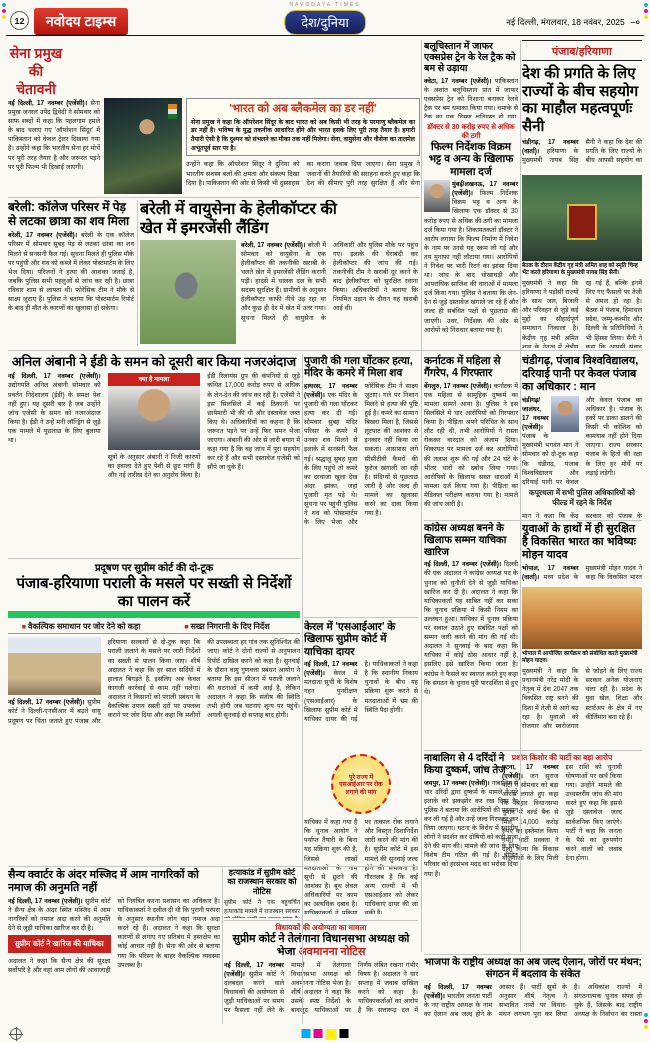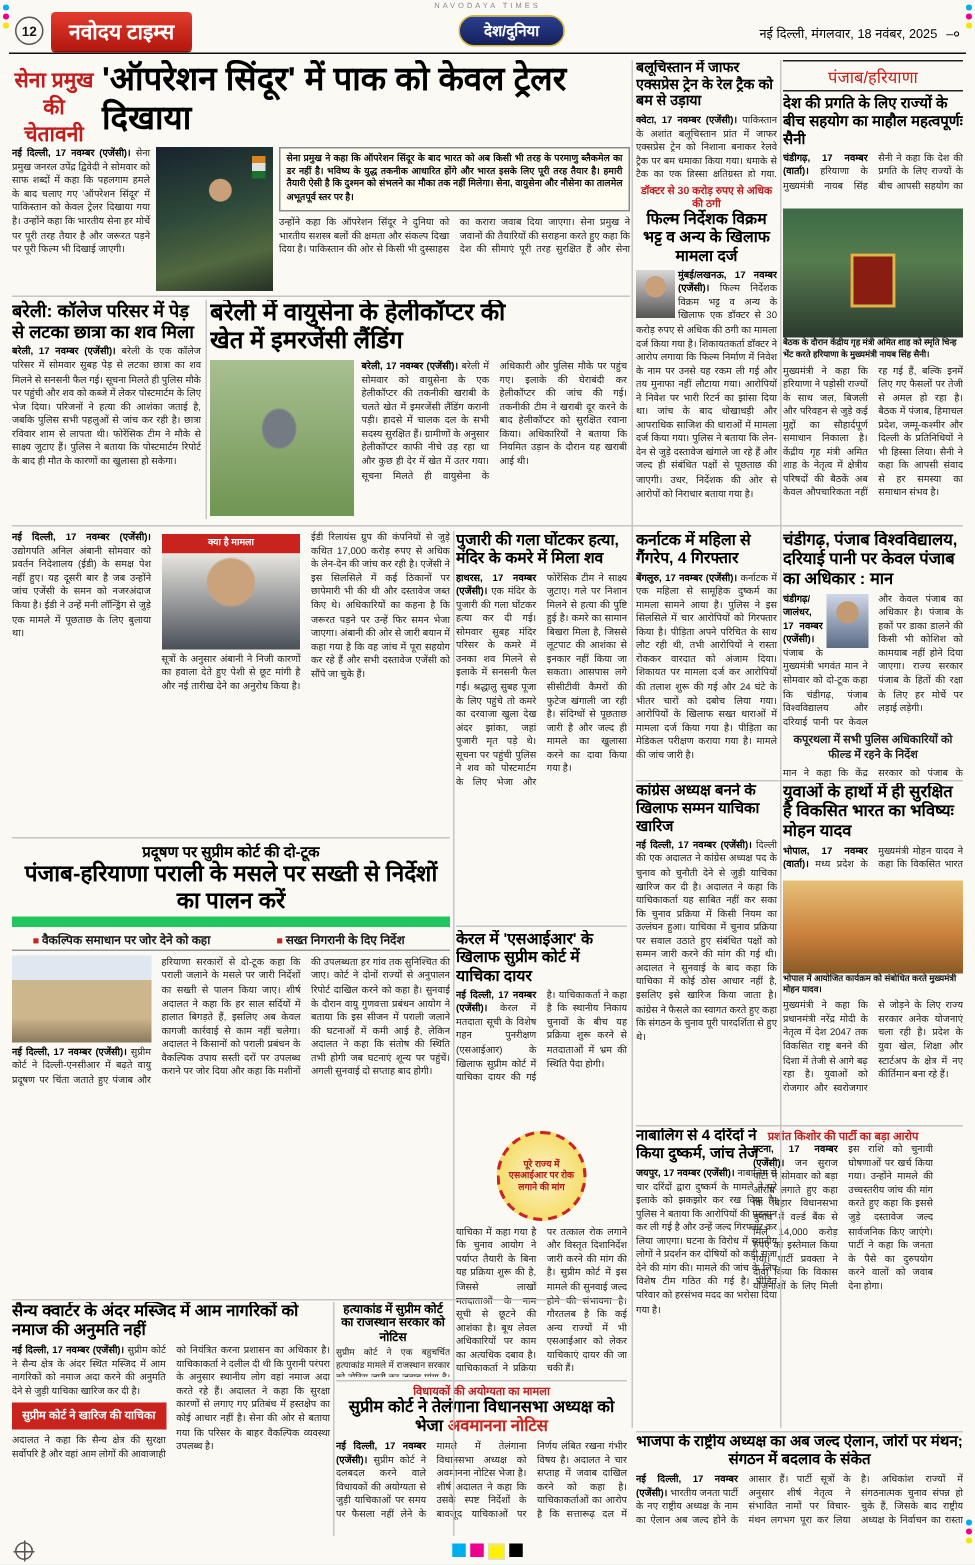--- a/index.html
+++ b/index.html
@@ -21,21 +21,21 @@
   .ph-heli{background:radial-gradient(ellipse at 48% 44%,#747b83 0 15%,transparent 17%),
            linear-gradient(180deg,#a8bf90,#6f9553);}
   .ph-saini{background:linear-gradient(180deg,#3d6b46 0%,#567d4f 40%,#2b3a2f 100%);}
   .ph-saini::after{content:"";position:absolute;left:50%;top:34%;width:26px;height:32px;transform:translateX(-50%);
            background:#8a1d12;border:2px solid #d9b84a;}
   .ph-mann{background:radial-gradient(circle at 50% 34%,#c49a72 0 26%,transparent 28%),linear-gradient(#cfd8e8,#5b6b85);}
   .ph-ambani{background:radial-gradient(circle at 50% 30%,#caa27c 0 24%,transparent 26%),linear-gradient(#e8e6e0,#4a4f58);}
   .ph-sc{background:linear-gradient(180deg,#dfe8f0 0 28%,#cdb58c 28% 72%,#8a7a5c 100%);}
   .ph-yadav{background:linear-gradient(180deg,#e8c078,#c87f3a 60%,#8a5a28);}
   .ph-vikram{background:radial-gradient(circle at 50% 35%,#c9a07a 0 28%,transparent 30%),linear-gradient(#d8d8d8,#555);}
-  .sec-head{color:#c8231c;font-weight:400;font-size:11px;text-align:center;
+  .sec-head{color:#c8231c;font-weight:700;font-size:11px;text-align:center;
             border-top:1.5px solid #222;border-bottom:1.5px solid #222;padding:2px 0;margin-bottom:3px;}
   .lead-box{border:1px solid #8a8a8a;background:#fffdf2;padding:3px 4px;}
   .box-hl{color:#d4381e;font-weight:700;font-size:11.5px;text-align:center;line-height:1.2;margin-bottom:2px;}
   .box-bt{font-size:6.2px;font-weight:600;line-height:1.4;text-align:justify;color:#111;}
   .red-box{background:#c8231c;color:#fff;font-weight:700;text-align:center;font-size:7.5px;
            padding:4px 3px;margin:3px 0;line-height:1.25;}
   .case-tab{background:#c8231c;color:#fff;font-size:6.3px;font-weight:700;text-align:center;padding:2px 1px;}
   .sir-badge{width:60px;height:60px;border-radius:50%;background:radial-gradient(#fdf4c8,#f3d44a);
            border:2px dashed #cc2222;color:#b51b1b;font-weight:700;font-size:6.1px;display:flex;align-items:center;
            justify-content:center;text-align:center;padding:5px;box-sizing:border-box;margin:3px auto;line-height:1.25;}
@@ -44,21 +44,21 @@
   .bullets div::before{content:"■ ";color:#c8231c;font-size:7px;}
   .crosshead{font-weight:700;font-size:7.4px;text-align:center;margin:2px 0;column-span:all;}
   .topstrip{position:absolute;top:1px;left:0;width:650px;text-align:center;font-size:5px;
             letter-spacing:2px;color:#8a8a8a;}
   .masthead{position:absolute;left:0;top:8px;width:650px;height:26px;}
   .pageno{position:absolute;left:10px;top:3px;width:17px;height:17px;border:1.5px solid #555;border-radius:50%;
           display:flex;align-items:center;justify-content:center;font-size:9px;font-weight:700;text-align:right;}
   .logo{position:absolute;left:34px;top:0;background:linear-gradient(#e23b2e,#b3170d);color:#fff;font-weight:700;
         font-size:14px;padding:3px 12px 4px;border-radius:3px;box-shadow:0 1px 0 #7e0e07;}
   .badge{position:absolute;left:50%;transform:translateX(-50%);top:2px;background:linear-gradient(#2c3f8f,#15205c);
-        border:1px solid #d8b830;color:#fff;font-weight:700;font-size:10px;padding:2px 16px 3px;border-radius:11px;margin-left:16px;}
+        border:1px solid #d8b830;color:#fff;font-weight:400;font-size:13px;padding:2px 16px 3px;border-radius:11px;}
   .dateline-top{position:absolute;right:10px;top:8px;font-size:8.5px;color:#000;}
   .dateline-top .edm{margin-left:6px;}
   .head-rule{position:absolute;left:6px;right:6px;top:35px;border-top:1.8px solid #111;}
   .vr{position:absolute;width:0;border-left:1px solid #c6c6c6;}
   .hr{position:absolute;border-top:1px solid #c6c6c6;}
   .marks{position:absolute;bottom:3px;left:50%;transform:translateX(-50%);display:flex;gap:3px;}
   .sq{width:9px;height:9px;}
   .sq.c{background:#00aeef;}.sq.m{background:#ec008c;}.sq.y{background:#fff200;border:.5px solid #ddd;}.sq.k{background:#000;}
   .regmark{position:absolute;left:10px;bottom:3px;width:10px;height:10px;border:1px solid #555;border-radius:50%;}
   .regmark::after{content:"";position:absolute;left:50%;top:-2px;bottom:-2px;border-left:1px solid #555;}
@@ -90,45 +90,45 @@
     <div class="logo">नवोदय टाइम्स</div>
     <div class="badge">देश/दुनिया</div>
     <div class="dateline-top">
       <span>नई दिल्ली, मंगलवार, 18 नवंबर, 2025</span><span class="edm">–०</span>
     </div>
   </header>
   <div class="head-rule"></div>
 
   <section class="art" style="left:8px;top:40px;width:412px;height:154px">
     <div class="kick" style="position:absolute;left:0;top:4px;width:56px;font-size:14px;line-height:1.3">सेना प्रमुख की चेतावनी</div>
-    <h1 class="hl" style="position:absolute;left:60px;top:0;width:352px;font-size:22px">'ऑपरेशन सिंदूर' में पाक को केवल ट्रेलर दिखाया</h1>
     <div class="bt" style="position:absolute;left:0;top:58px;width:92px;height:96px">
       <b class="dl">नई दिल्ली, 17 नवम्बर (एजेंसी)।</b>
       <span>सेना प्रमुख जनरल उपेंद्र द्विवेदी ने सोमवार को साफ शब्दों में कहा कि पहलगाम हमले के बाद चलाए गए 'ऑपरेशन सिंदूर' में पाकिस्तान को केवल ट्रेलर दिखाया गया है। उन्होंने कहा कि भारतीय सेना हर मोर्चे पर पूरी तरह तैयार है और जरूरत पड़ने पर पूरी फिल्म भी दिखाई जाएगी।</span>
     </div>
     <div class="ph ph-army" style="position:absolute;left:96px;top:58px;width:78px;height:96px"></div>
     <div style="position:absolute;left:178px;top:58px;width:234px;height:96px">
       <div class="lead-box">
+        <div class="box-hl">'भारत को अब ब्लैकमेल का डर नहीं'</div>
         <div class="box-bt">सेना प्रमुख ने कहा कि ऑपरेशन सिंदूर के बाद भारत को अब किसी भी तरह के परमाणु ब्लैकमेल का डर नहीं है। भविष्य के युद्ध तकनीक आधारित होंगे और भारत इसके लिए पूरी तरह तैयार है। हमारी तैयारी ऐसी है कि दुश्मन को संभलने का मौका तक नहीं मिलेगा। सेना, वायुसेना और नौसेना का तालमेल अभूतपूर्व स्तर पर है।</div>
       </div>
       <div class="bt c2" style="margin-top:3px;height:34px">उन्होंने कहा कि ऑपरेशन सिंदूर ने दुनिया को भारतीय सशस्त्र बलों की क्षमता और संकल्प दिखा दिया है। पाकिस्तान की ओर से किसी भी दुस्साहस का करारा जवाब दिया जाएगा। सेना प्रमुख ने जवानों की तैयारियों की सराहना करते हुए कहा कि देश की सीमाएं पूरी तरह सुरक्षित हैं और सेना आधुनिकीकरण की दिशा में तेजी से आगे बढ़ रही है। तकनीक और परंपरागत युद्ध कौशल के मेल से ही भविष्य की लड़ाइयां जीती जाएंगी।</div>
     </div>
   </section>
 
   <section class="art" style="left:424px;top:40px;width:94px;height:78px">
     <h2 class="hl" style="font-size:9.5px">बलूचिस्तान में जाफर एक्सप्रेस ट्रेन के रेल ट्रैक को बम से उड़ाया</h2>
     <div class="bt">
       <b class="dl">क्वेटा, 17 नवम्बर (एजेंसी)।</b>
       <span>पाकिस्तान के अशांत बलूचिस्तान प्रांत में जाफर एक्सप्रेस ट्रेन को निशाना बनाकर रेलवे ट्रैक पर बम धमाका किया गया। धमाके से ट्रैक का एक हिस्सा क्षतिग्रस्त हो गया, हालांकि यात्री बाल-बाल बच गए। ट्रेन को समय रहते रोक लिया गया और सभी यात्रियों को सुरक्षित निकाला गया। किसी संगठन ने हमले की जिम्मेदारी नहीं ली है। सुरक्षा बलों ने इलाके की घेराबंदी कर तलाशी अभियान शुरू कर दिया है।</span>
     </div>
   </section>
 
   <section class="art" style="left:522px;top:40px;width:120px;height:308px">
     <div class="sec-head">पंजाब/हरियाणा</div>
-    <h2 class="hl" style="font-size:10px">देश की प्रगति के लिए राज्यों के बीच सहयोग का माहौल महत्वपूर्णः सैनी</h2>
+    <h2 class="hl" style="font-size:15px">देश की प्रगति के लिए राज्यों के बीच सहयोग का माहौल महत्वपूर्णः सैनी</h2>
     <div class="bt c2" style="height:36px">
       <b class="dl">चंडीगढ़, 17 नवम्बर (वार्ता)।</b>
       <span>हरियाणा के मुख्यमंत्री नायब सिंह सैनी ने कहा कि देश की प्रगति के लिए राज्यों के बीच आपसी सहयोग का माहौल बेहद महत्वपूर्ण है। उत्तर क्षेत्रीय परिषद की बैठक में उन्होंने कहा कि केंद्र और राज्यों के बेहतर समन्वय से ही विकसित भारत का संकल्प पूरा होगा।</span>
     </div>
     <div class="ph ph-saini" style="width:120px;height:86px;margin-top:2px"></div>
     <div class="cap">बैठक के दौरान केंद्रीय गृह मंत्री अमित शाह को स्मृति चिन्ह भेंट करते हरियाणा के मुख्यमंत्री नायब सिंह सैनी।</div>
     <div class="bt c2" style="height:96px;margin-top:2px">मुख्यमंत्री ने कहा कि हरियाणा ने पड़ोसी राज्यों के साथ जल, बिजली और परिवहन से जुड़े कई मुद्दों का सौहार्दपूर्ण समाधान निकाला है। केंद्रीय गृह मंत्री अमित शाह के नेतृत्व में क्षेत्रीय परिषदों की बैठकें अब केवल औपचारिकता नहीं रह गई हैं, बल्कि इनमें लिए गए फैसलों पर तेजी से अमल हो रहा है। बैठक में पंजाब, हिमाचल प्रदेश, जम्मू-कश्मीर और दिल्ली के प्रतिनिधियों ने भी हिस्सा लिया। सैनी ने कहा कि आपसी संवाद से हर समस्या का समाधान संभव है।</div>
   </section>
 
   <section class="art" style="left:424px;top:122px;width:94px;height:226px">
@@ -154,20 +154,21 @@
     <div style="display:flex;gap:5px">
       <div class="ph ph-heli" style="width:96px;height:104px;flex:0 0 auto"></div>
       <div class="bt c2" style="height:104px;flex:1">
         <b class="dl">बरेली, 17 नवम्बर (एजेंसी)।</b>
         <span>बरेली में सोमवार को वायुसेना के एक हेलीकॉप्टर की तकनीकी खराबी के चलते खेत में इमरजेंसी लैंडिंग करानी पड़ी। हादसे में चालक दल के सभी सदस्य सुरक्षित हैं। ग्रामीणों के अनुसार हेलीकॉप्टर काफी नीचे उड़ रहा था और कुछ ही देर में खेत में उतर गया। सूचना मिलते ही वायुसेना के अधिकारी और पुलिस मौके पर पहुंच गए। इलाके की घेराबंदी कर हेलीकॉप्टर की जांच की गई। तकनीकी टीम ने खराबी दूर करने के बाद हेलीकॉप्टर को सुरक्षित रवाना किया। अधिकारियों ने बताया कि नियमित उड़ान के दौरान यह खराबी आई थी।</span>
       </div>
     </div>
   </section>
 
   <section class="art" style="left:8px;top:354px;width:292px;height:202px">
+    <h2 class="hl" style="font-size:13px;text-align:center">अनिल अंबानी ने ईडी के समन को दूसरी बार किया नजरअंदाज</h2>
     <div class="bt c3" style="height:164px">
       <b class="dl">नई दिल्ली, 17 नवम्बर (एजेंसी)।</b>
       <span>उद्योगपति अनिल अंबानी सोमवार को प्रवर्तन निदेशालय (ईडी) के समक्ष पेश नहीं हुए। यह दूसरी बार है जब उन्होंने जांच एजेंसी के समन को नजरअंदाज किया है। ईडी ने उन्हें मनी लॉन्ड्रिंग से जुड़े एक मामले में पूछताछ के लिए बुलाया था।</span>
       <span style="display:inline-block;width:100%;margin:2px 0">
         <span class="case-tab" style="display:block">क्या है मामला</span>
         <span class="ph ph-ambani" style="display:block;width:100%;height:64px"></span>
       </span>
       <span>सूत्रों के अनुसार अंबानी ने निजी कारणों का हवाला देते हुए पेशी से छूट मांगी है और नई तारीख देने का अनुरोध किया है। ईडी रिलायंस ग्रुप की कंपनियों से जुड़े कथित 17,000 करोड़ रुपए से अधिक के लेन-देन की जांच कर रही है। एजेंसी ने इस सिलसिले में कई ठिकानों पर छापेमारी भी की थी और दस्तावेज जब्त किए थे। अधिकारियों का कहना है कि जरूरत पड़ने पर उन्हें फिर समन भेजा जाएगा। अंबानी की ओर से जारी बयान में कहा गया है कि वह जांच में पूरा सहयोग कर रहे हैं और सभी दस्तावेज एजेंसी को सौंपे जा चुके हैं।</span>
     </div>
   </section>

